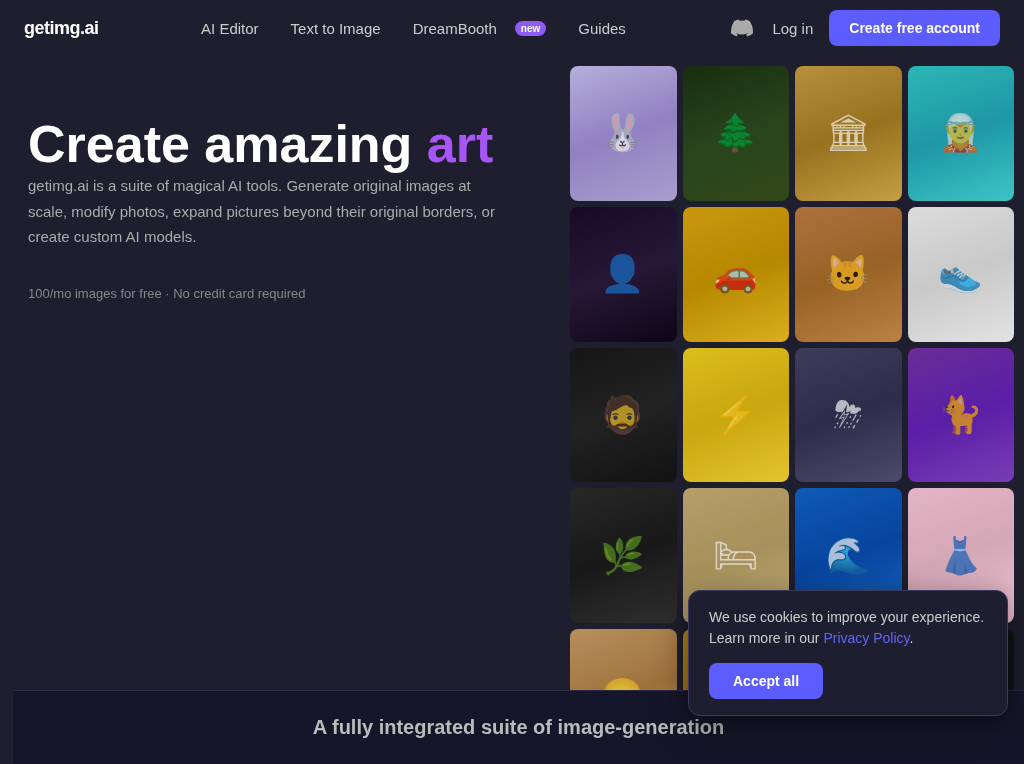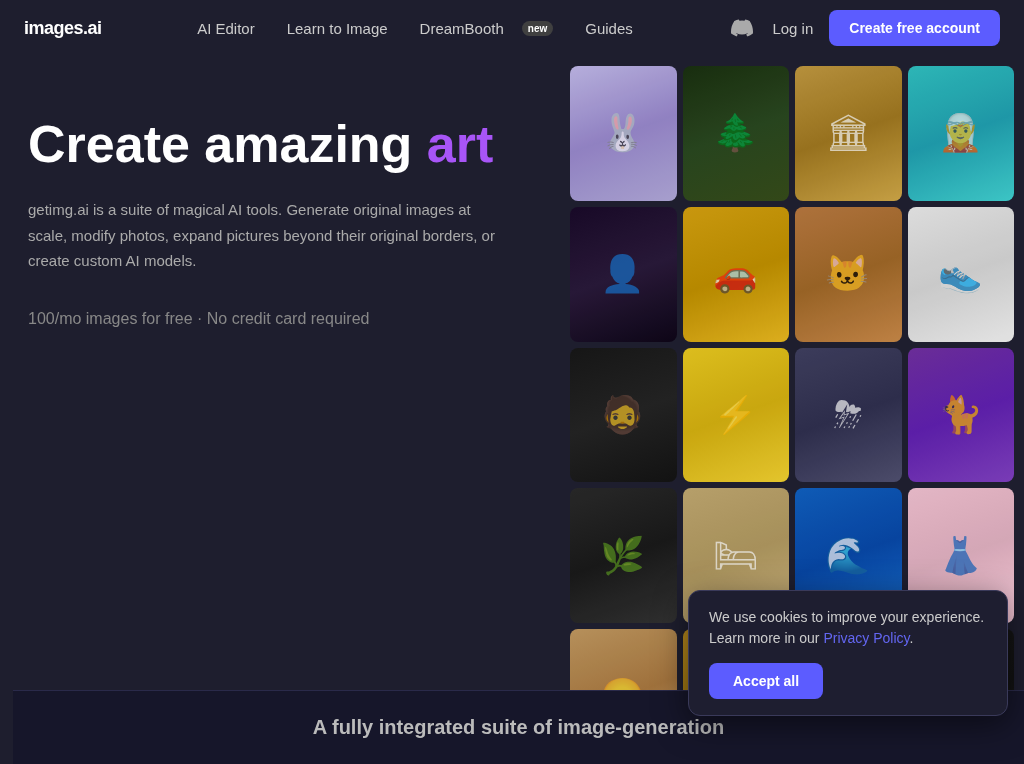--- a/index.html
+++ b/index.html
@@ -40,21 +40,21 @@
       text-decoration: none;
       font-size: 15px;
       cursor: pointer;
     }
     .dreambooth-wrap {
       display: flex;
       align-items: center;
       gap: 6px;
     }
     .badge-new {
-      background: #404040;
+      background: #8b5cf6;
       color: #fff;
       font-size: 10px;
       font-weight: 700;
       padding: 2px 6px;
       border-radius: 10px;
       margin-left: 12px;
     }
     .nav-actions {
       display: flex;
       align-items: center;
@@ -99,21 +99,20 @@
       display: flex;
       flex-direction: column;
       justify-content: flex-start;
       flex-shrink: 0;
     }
     .hero-title {
       font-size: 52px;
       font-weight: 800;
       line-height: 1.1;
       color: #fff;
-      margin-bottom: 24px;
     }
     .hero-title .accent-purple { color: #a855f7; }
     .hero-title .accent-blue { color: #6366f1; }
     .hero-description {
       font-size: 15px;
       color: #aaa;
       line-height: 1.7;
       max-width: 480px;
       margin-bottom: 36px;
     }
@@ -126,21 +125,21 @@
       border: none;
       padding: 16px 28px;
       border-radius: 10px;
       font-size: 17px;
       font-weight: 600;
       cursor: pointer;
       width: fit-content;
       margin-bottom: 14px;
     }
     .sub-text {
-      font-size: 16px;
+      font-size: 13px;
       color: #888;
     }
 
     
     .hero-right {
       flex: 1;
       padding: 10px 10px 0 10px;
       display: grid;
       grid-template-columns: repeat(4, 1fr);
       grid-template-rows: repeat(5, 1fr);
@@ -265,24 +264,24 @@
     
     .cell-icon {
       font-size: 36px;
       opacity: 0.7;
     }
   </style>
 </head>
 <body>
 
 <nav class="navbar">
-  <div class="logo">images.ai</div>
+  <div class="logo">getimg.ai</div>
   <div class="nav-links">
     <a class="nav-link">AI Editor</a>
-    <a class="nav-link">Learn to Image</a>
+    <a class="nav-link">Text to Image</a>
     <div class="dreambooth-wrap">
       <a class="nav-link">DreamBooth</a>
       <span class="badge-new">new</span>
     </div>
     <a class="nav-link">Guides</a>
   </div>
   <div class="nav-actions">
     <div class="discord-icon">
       <svg width="22" height="22" viewBox="0 0 24 24" fill="#aaa">
         <path d="M20.317 4.37a19.791 19.791 0 0 0-4.885-1.515.074.074 0 0 0-.079.037c-.21.375-.444.864-.608 1.25a18.27 18.27 0 0 0-5.487 0 12.64 12.64 0 0 0-.617-1.25.077.077 0 0 0-.079-.037A19.736 19.736 0 0 0 3.677 4.37a.07.07 0 0 0-.032.027C.533 9.046-.32 13.58.099 18.057a.082.082 0 0 0 .031.057 19.9 19.9 0 0 0 5.993 3.03.078.078 0 0 0 .084-.028c.462-.63.874-1.295 1.226-1.994a.076.076 0 0 0-.041-.106 13.107 13.107 0 0 1-1.872-.892.077.077 0 0 1-.008-.128 10.2 10.2 0 0 0 .372-.292.074.074 0 0 1 .077-.01c3.928 1.793 8.18 1.793 12.062 0a.074.074 0 0 1 .078.01c.12.098.246.198.373.292a.077.077 0 0 1-.006.127 12.299 12.299 0 0 1-1.873.892.077.077 0 0 0-.041.107c.36.698.772 1.362 1.225 1.993a.076.076 0 0 0 .084.028 19.839 19.839 0 0 0 6.002-3.03.077.077 0 0 0 .032-.054c.5-5.177-.838-9.674-3.549-13.66a.061.061 0 0 0-.031-.03z"></path>

